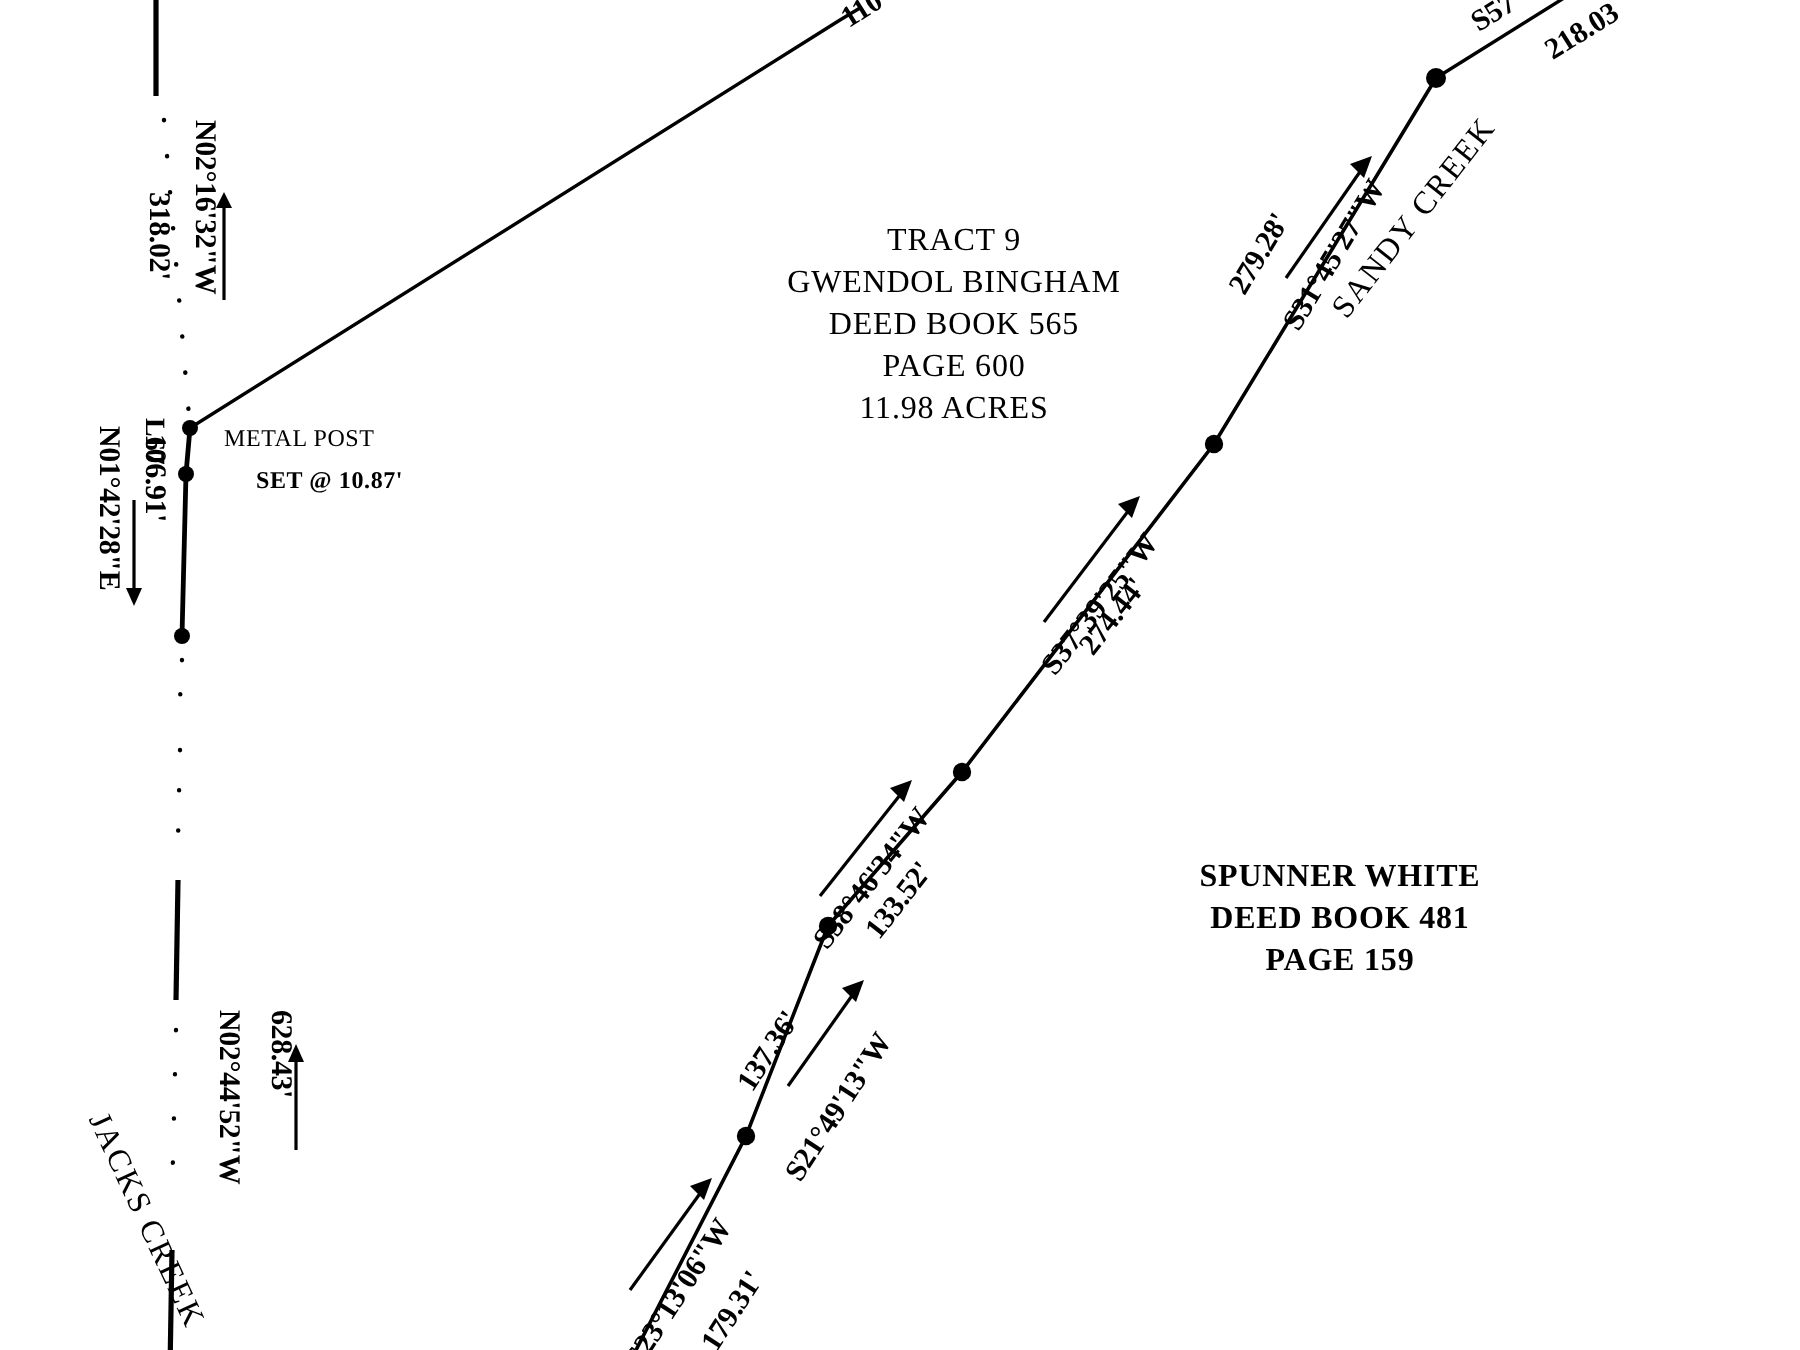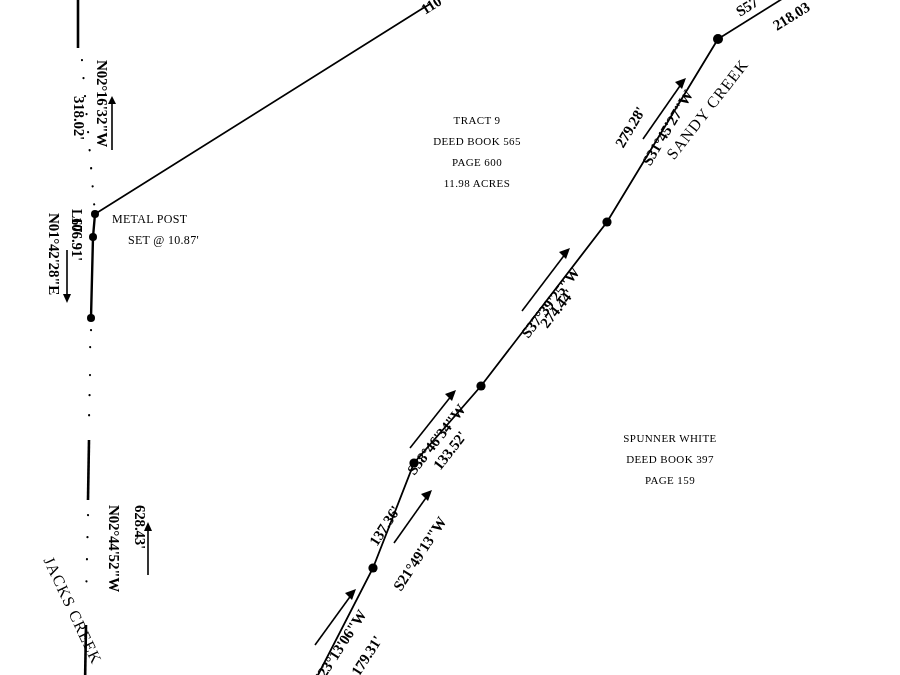--- a/index.html
+++ b/index.html
@@ -16,21 +16,21 @@
     position:absolute;
     white-space:nowrap;
     font-family:"Liberation Serif", serif;
     color:#000;
     transform-origin:0 0;
   }
   .blk{
     position:absolute;
     text-align:center;
     font-family:"Liberation Serif", serif;
-    font-size:11px;
+    font-size:16px;
     line-height:21px;
     letter-spacing:0.4px;
     color:#000;
   }
   .bear{
     font-size:15px;
     font-weight:700;
     letter-spacing:-0.2px;
   }
   .dist{
@@ -110,34 +110,35 @@
       <path d="M 421 494 L 432 490 L 428 501" fill="#000" stroke="none"></path>
     </g>
     <g stroke="#000" stroke-width="1.6" fill="none">
       <line x1="315" y1="645" x2="352" y2="594"></line>
       <path d="M 345 593 L 356 589 L 352 600" fill="#000" stroke="none"></path>
     </g>
   </svg>
 
   <div class="blk" style="left:372px;top:110px;width:210px;">
     <div>TRACT 9</div>
+    <div>GWENDOL BINGHAM</div>
     <div>DEED BOOK 565</div>
     <div>PAGE 600</div>
     <div>11.98 ACRES</div>
   </div>
 
-  <div class="blk" style="left:565px;top:428px;width:210px;">
+  <div class="blk" style="left:565px;top:428px;width:210px;font-weight:bold;">
     <div>SPUNNER WHITE</div>
-    <div>DEED BOOK 397</div>
+    <div>DEED BOOK 481</div>
     <div>PAGE 159</div>
   </div>
 
   <div class="note" style="left:112px;top:209px;width:160px;">
     <div>METAL POST</div>
-    <div style="padding-left:16px;">SET @ 10.87'</div>
+    <div style="padding-left:16px;font-weight:bold;">SET @ 10.87'</div>
   </div>
 
   <div class="lbl bear" style="left:110px;top:60px;transform:rotate(90deg);">N02°16'32"W</div>
   <div class="lbl dist" style="left:87px;top:96px;transform:rotate(90deg);">318.02'</div>
 
   <div class="lbl bear" style="left:62px;top:213px;transform:rotate(90deg);">N01°42'28"E</div>
   <div class="lbl dist" style="left:85px;top:217px;transform:rotate(90deg);">106.91'</div>
 
   <div class="lbl" style="left:84px;top:209px;font-size:14px;font-weight:700;transform:rotate(90deg);">L67</div>
 

